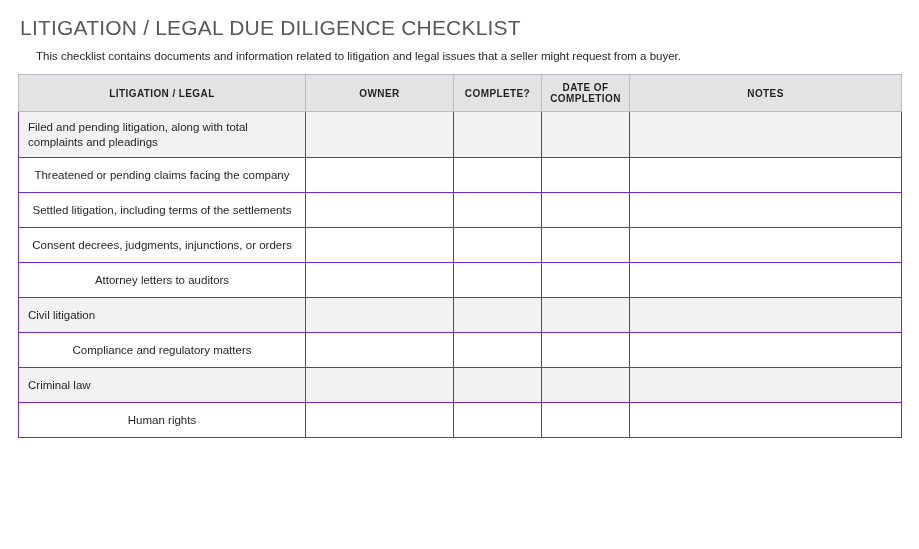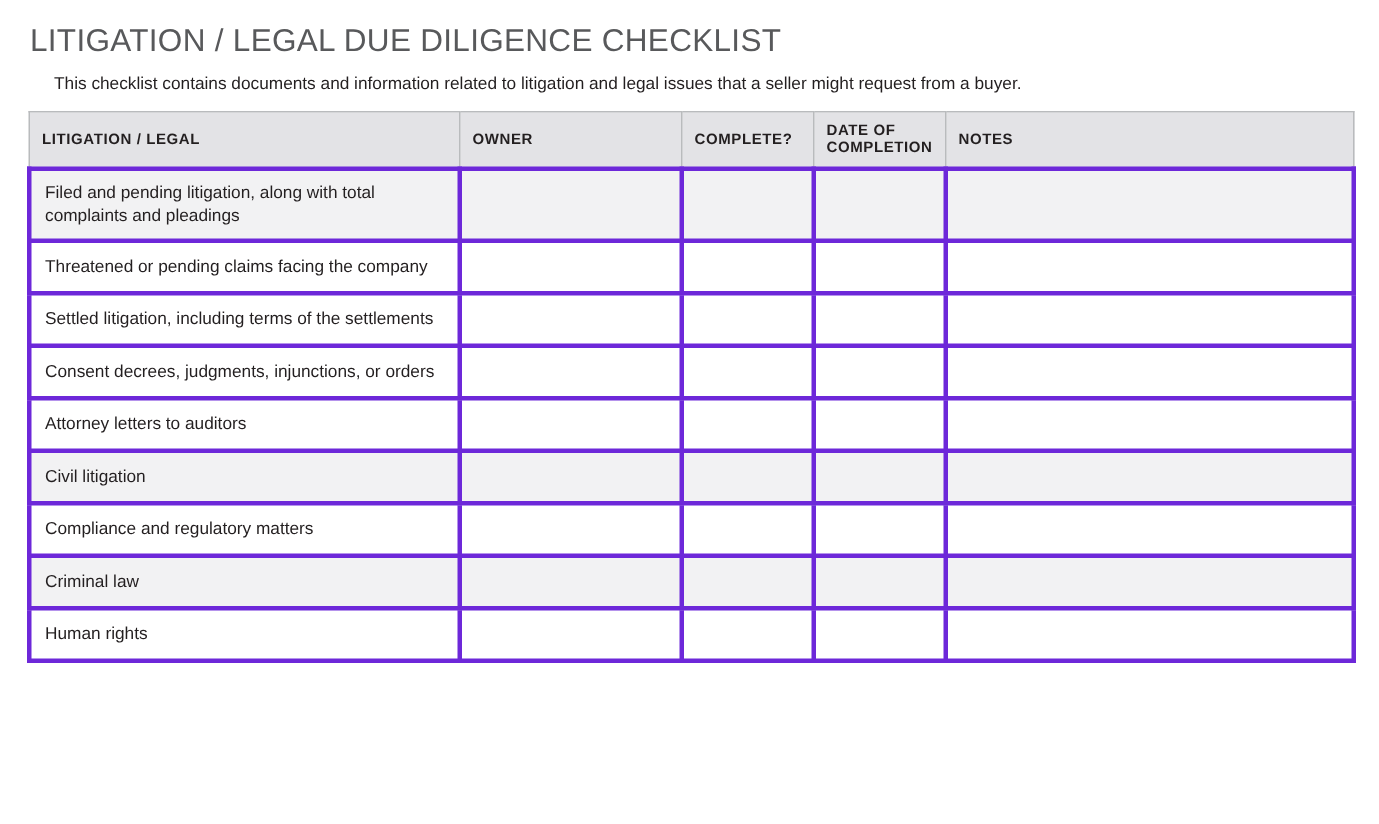--- a/index.html
+++ b/index.html
@@ -36,41 +36,42 @@
     border-collapse: collapse;
     width: 883px;
     table-layout: fixed;
   }
   table.checklist th {
     background: #e3e3e6;
     border: 1px solid #b9bbbd;
     font-size: 10px;
     font-weight: bold;
     letter-spacing: 0.4px;
-    text-align: left;
+    text-align: center;
     vertical-align: middle;
     padding: 7px 8px;
     color: #231f20;
     height: 32px;
     text-transform: uppercase;
   }
   table.checklist td {
-    border: 3px solid #6d28d9;
+    border: 1px solid #6d28d9;
     font-size: 11.5px;
     vertical-align: middle;
     padding: 8px 9px;
     height: 35px;
     line-height: 1.28;
     color: #231f20;
   }
   tbody tr.shade td {
     background: #f2f2f3;
   }
   tbody tr.plain td {
     background: #ffffff;
+    text-align: center;
   }
   .col-item   { width: 287px; }
   .col-owner  { width: 148px; }
   .col-complete { width: 88px; }
   .col-date   { width: 88px; }
   .col-notes  { width: 272px; }
   td.cell-empty { }
 </style>
 </head>
 <body>

